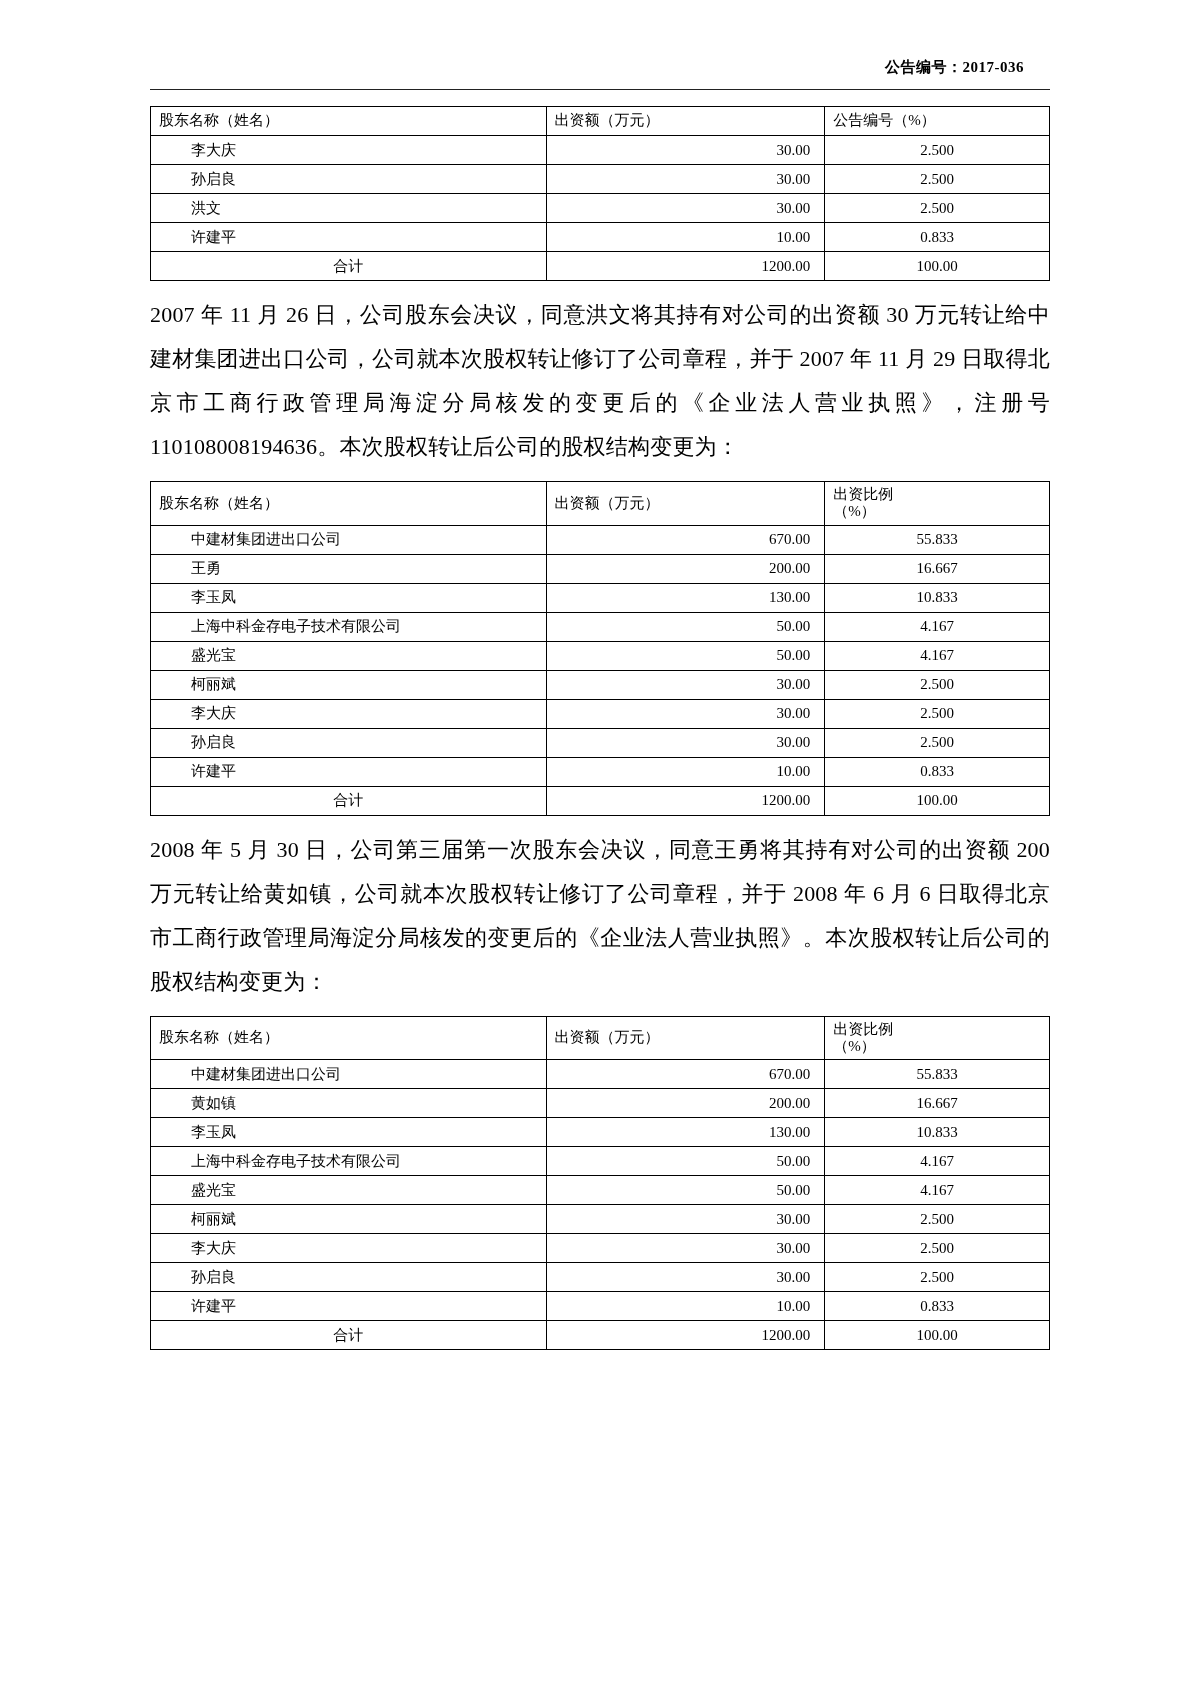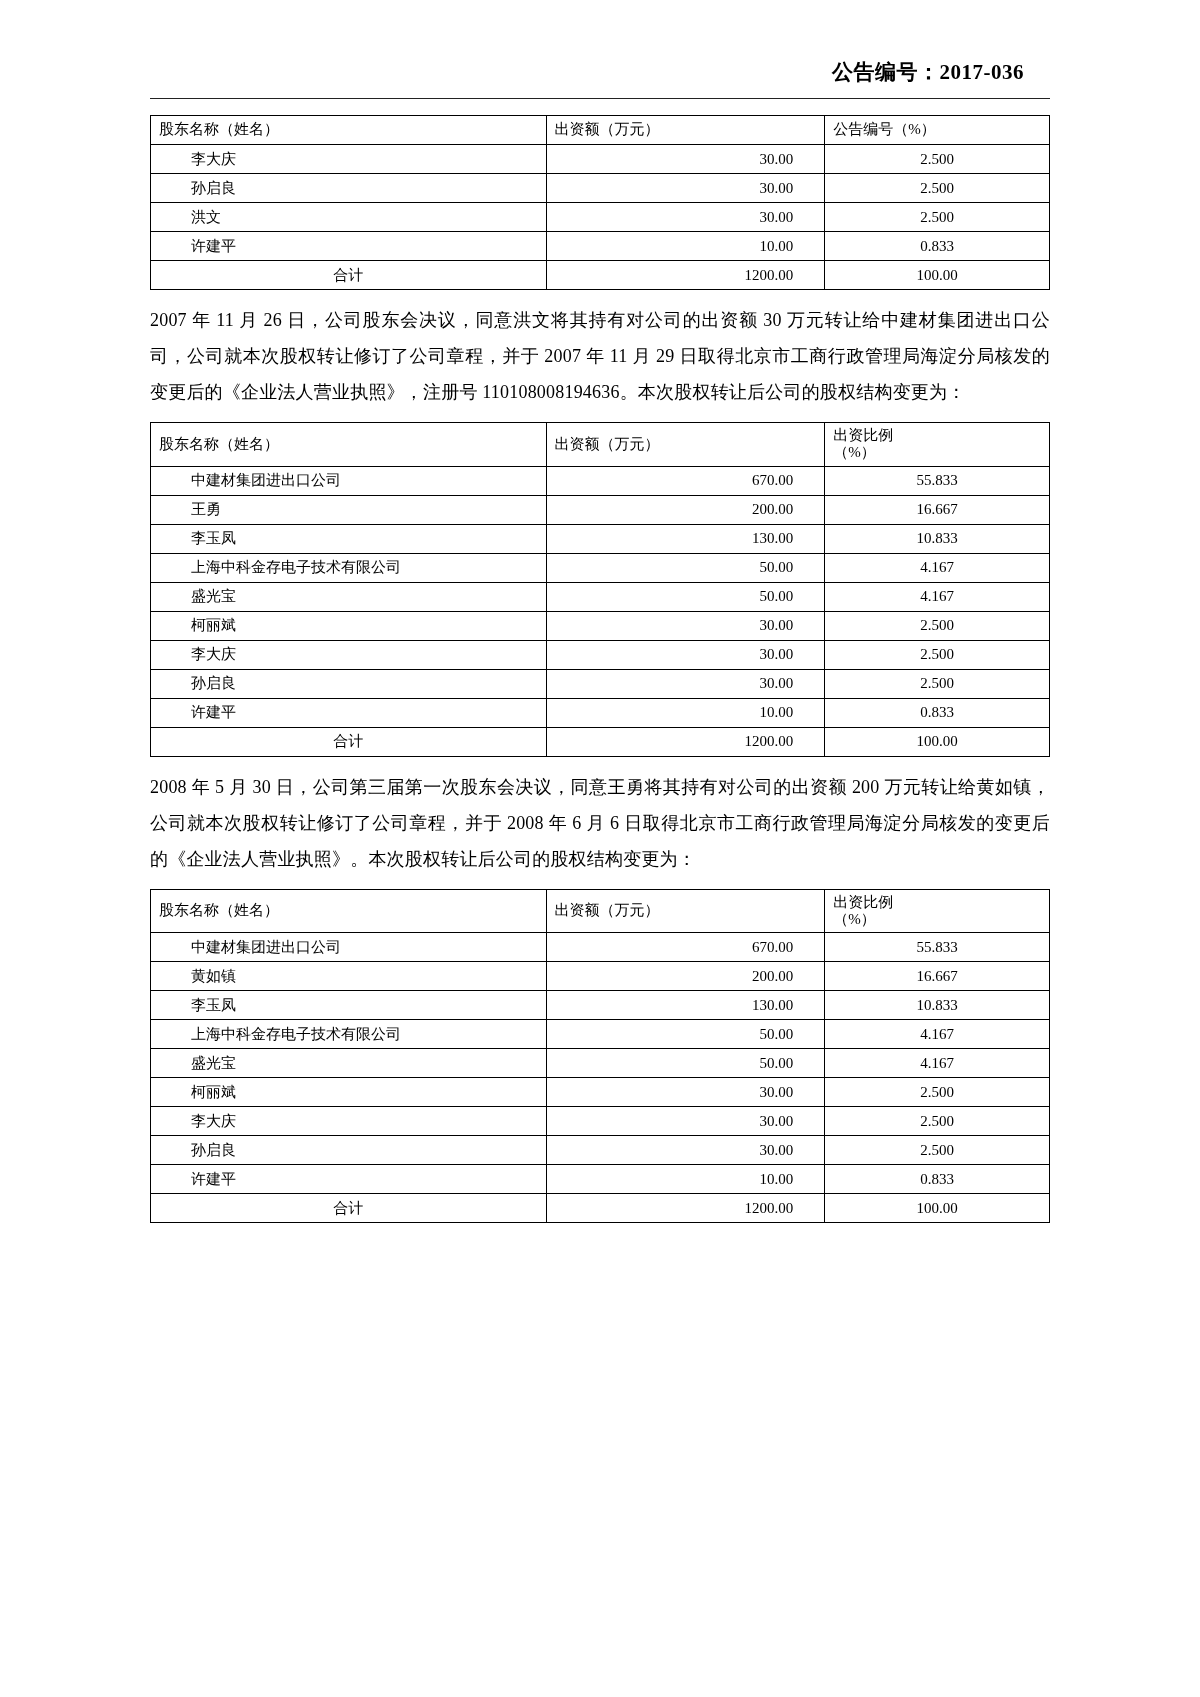--- a/index.html
+++ b/index.html
@@ -21,21 +21,21 @@
     padding: 58px 150px 40px 150px;
     position: relative;
   }
   .header-row {
     display: flex;
     justify-content: flex-end;
     align-items: baseline;
     padding-right: 26px;
   }
   .header-title {
-    font-size: 21px;
+    font-size: 15px;
     font-weight: bold;
     letter-spacing: 0.5px;
     white-space: nowrap;
   }
   .header-rule {
     border-bottom: 1px solid #222;
     margin-top: 12px;
     margin-bottom: 16px;
     width: 100%;
   }
@@ -55,35 +55,35 @@
   }
   table.stock thead td {
     line-height: 1.15;
   }
   table.stock td.name {
     text-align: left;
     padding-left: 40px;
   }
   table.stock td.num {
     text-align: right;
-    padding-right: 31px;
+    padding-right: 14px;
     margin-left: 20px;
   }
   table.stock td.pct {
     text-align: center;
   }
   table.stock td.total-label {
     text-align: center;
   }
   .col-name { width: 44%; }
   .col-amt  { width: 31%; }
   .col-pct  { width: 25%; }
 
   p.para {
-    font-size: 18px;
+    font-size: 22px;
     line-height: 2.0;
     margin: 12px 0 12px 0;
     text-align: justify;
     text-justify: inter-ideograph;
     letter-spacing: 0.2px;
   }
   p.para .u {
   }
   .tbl-wrap { margin-top: 4px; }
 </style>

